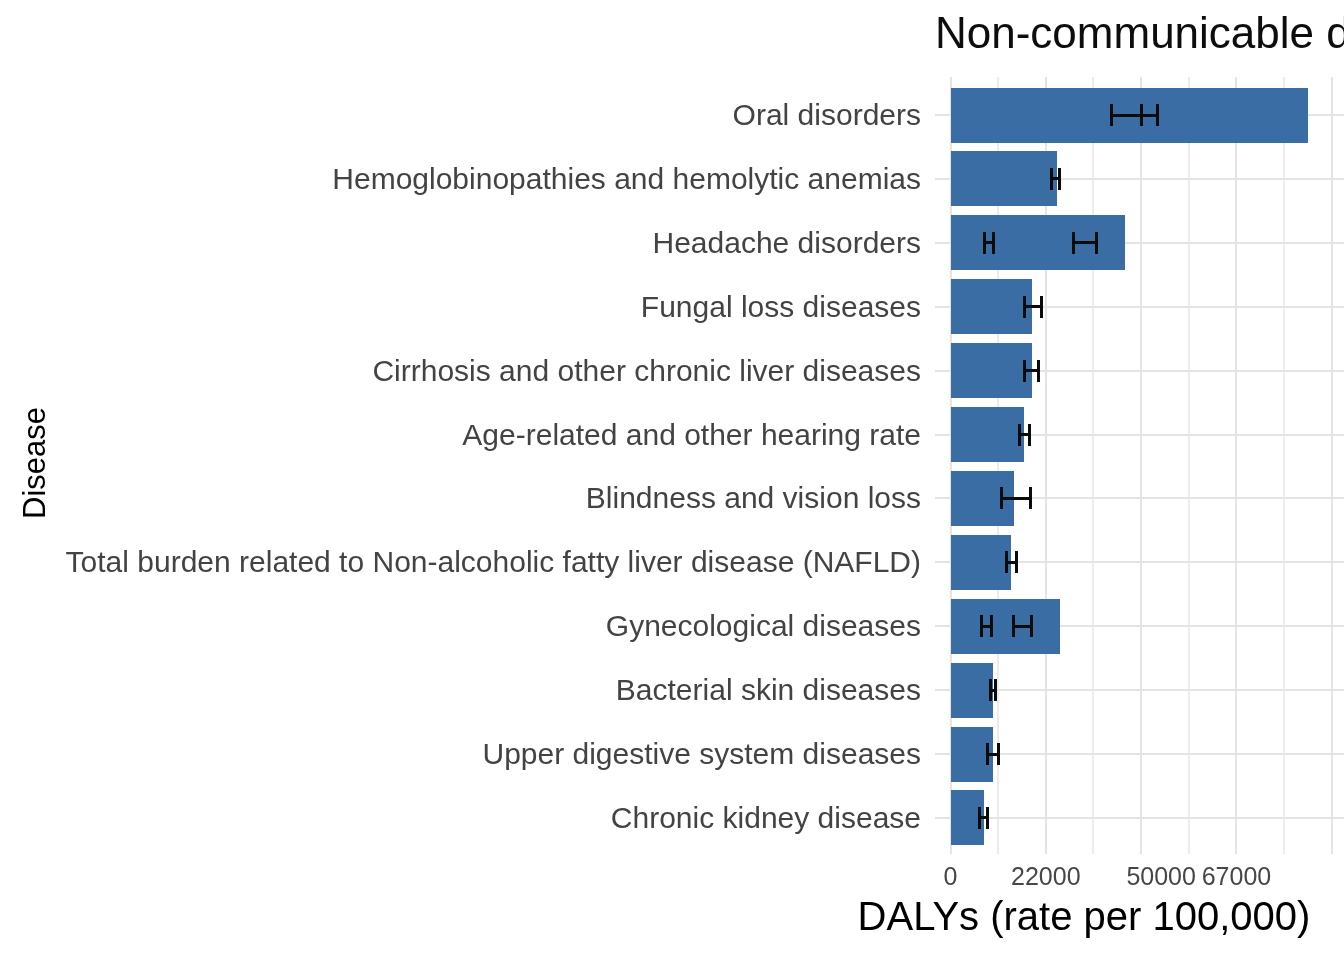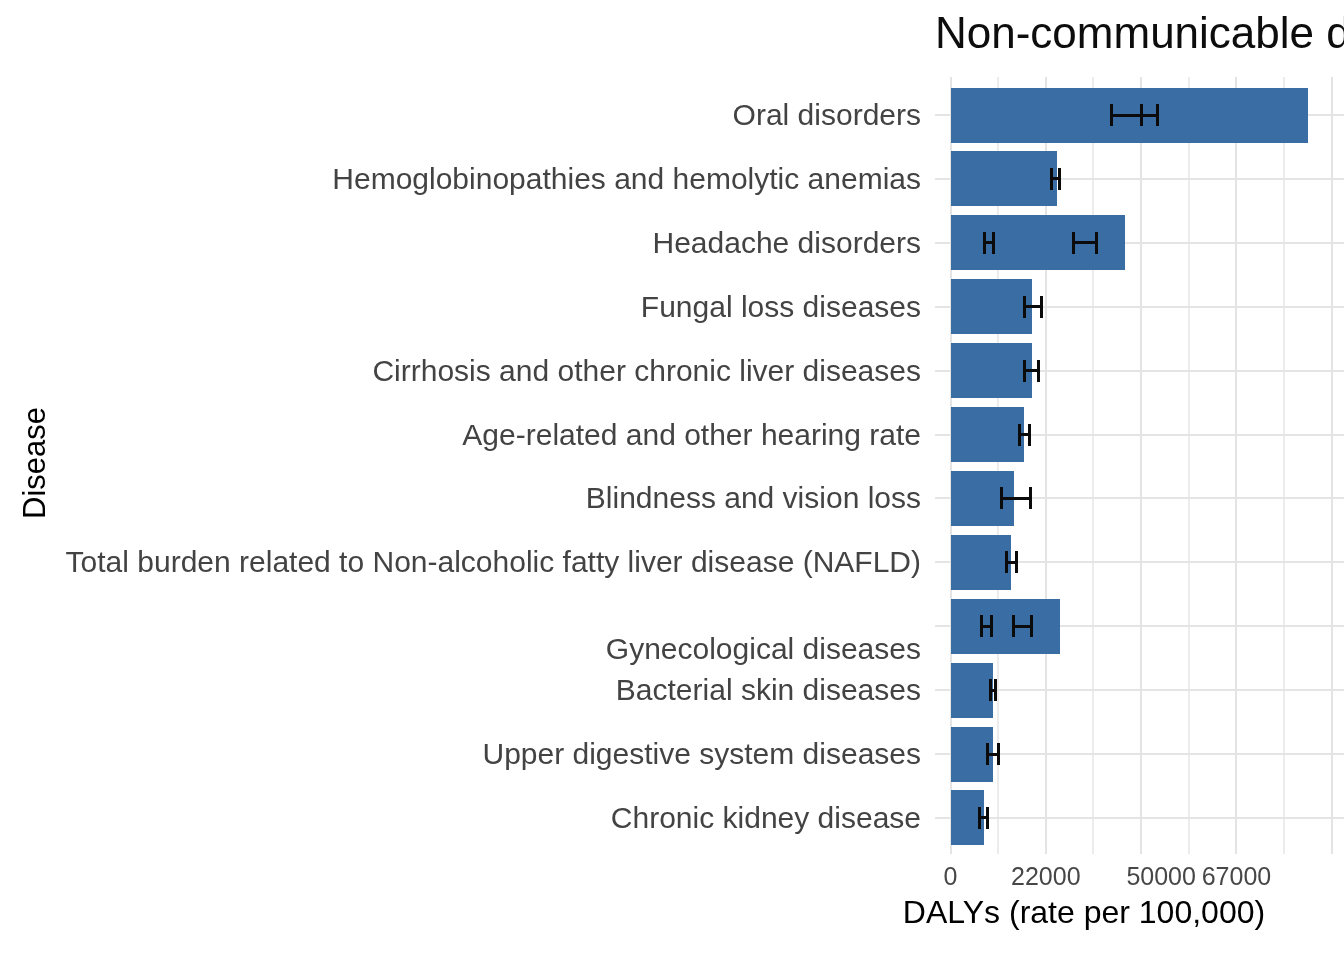--- a/index.html
+++ b/index.html
@@ -31,21 +31,21 @@
     font-size: 31px;
     color: #000000;
     transform: rotate(-90deg);
     transform-origin: center center;
     white-space: nowrap;
   }
   #x-axis-title {
     left: 1084px;
     top: 894px;
     transform: translateX(-50%);
-    font-size: 32px;
+    font-size: 40px;
     color: #000000;
     white-space: nowrap;
   }
   .cat-label {
     left: 0;
     width: 921px;
     text-align: right;
     font-size: 30px;
     line-height: 32px;
     color: #434343;
@@ -73,21 +73,21 @@
 <div id="panel" class="abs"></div>
 <div id="cat-labels">
     <div class="abs cat-label" style="top: 99px;">Oral disorders</div>
     <div class="abs cat-label" style="top: 162.9px;">Hemoglobinopathies and hemolytic anemias</div>
     <div class="abs cat-label" style="top: 226.8px;">Headache disorders</div>
     <div class="abs cat-label" style="top: 290.7px;">Fungal loss diseases</div>
     <div class="abs cat-label" style="top: 354.6px;">Cirrhosis and other chronic liver diseases</div>
     <div class="abs cat-label" style="top: 418.5px;">Age-related and other hearing rate</div>
     <div class="abs cat-label" style="top: 482.4px;">Blindness and vision loss</div>
     <div class="abs cat-label" style="top: 546.3px;">Total burden related to Non-alcoholic fatty liver disease (NAFLD)</div>
-    <div class="abs cat-label" style="top: 610.2px; margin-top: 23px;">Gynecological diseases</div>
+    <div class="abs cat-label" style="top: 610.2px;">Gynecological diseases</div>
     <div class="abs cat-label" style="top: 674.1px;">Bacterial skin diseases</div>
     <div class="abs cat-label" style="top: 738px;">Upper digestive system diseases</div>
     <div class="abs cat-label" style="top: 801.9px;">Chronic kidney disease</div>
   </div>
 <div id="tick-labels">
     <div class="abs tick-label" style="left: 950.5px;">0</div>
     <div class="abs tick-label" style="left: 1045.83px;">22000</div>
     <div class="abs tick-label" style="left: 1141.15px; margin-left: 20px;">50000</div>
     <div class="abs tick-label" style="left: 1236.47px;">67000</div>
   </div>

